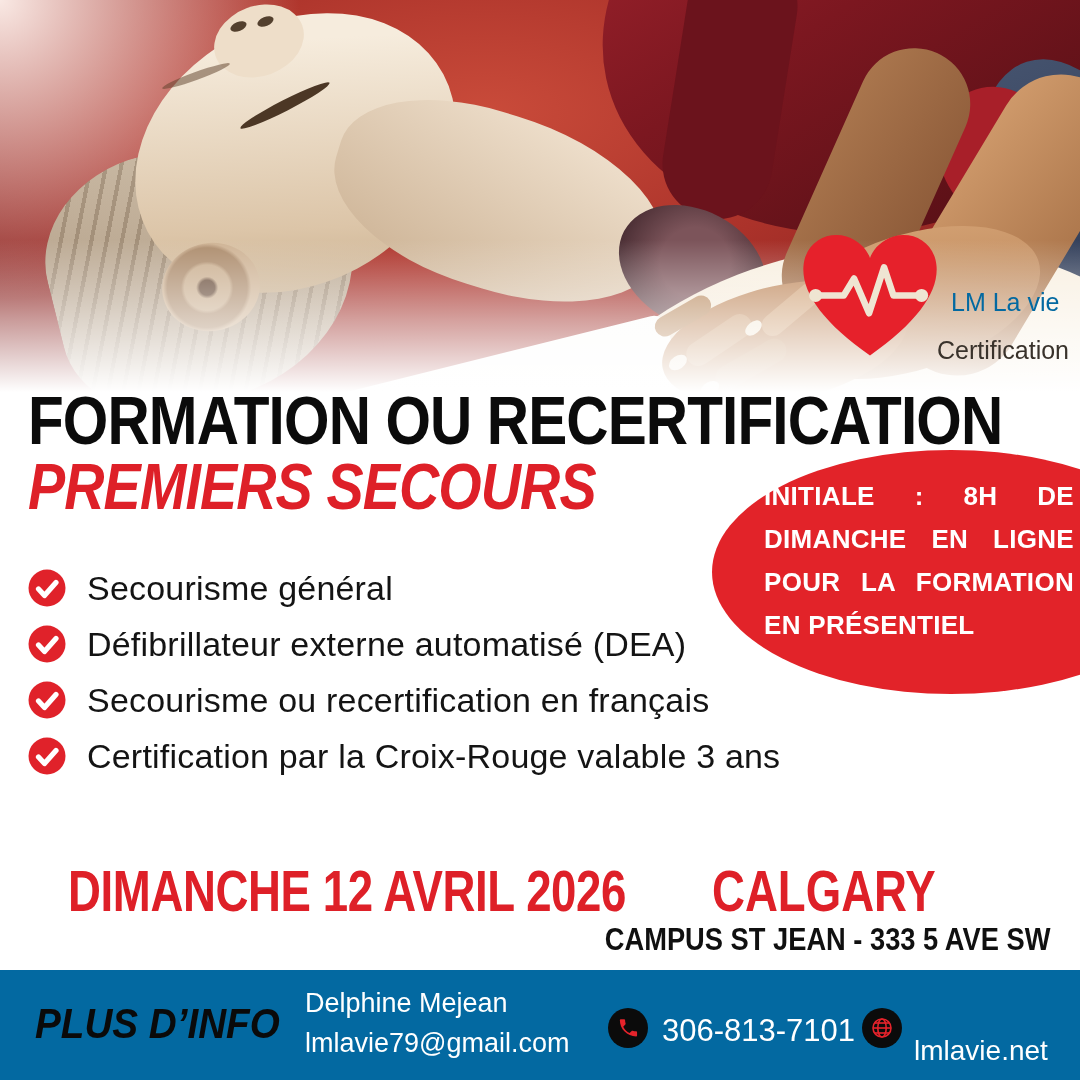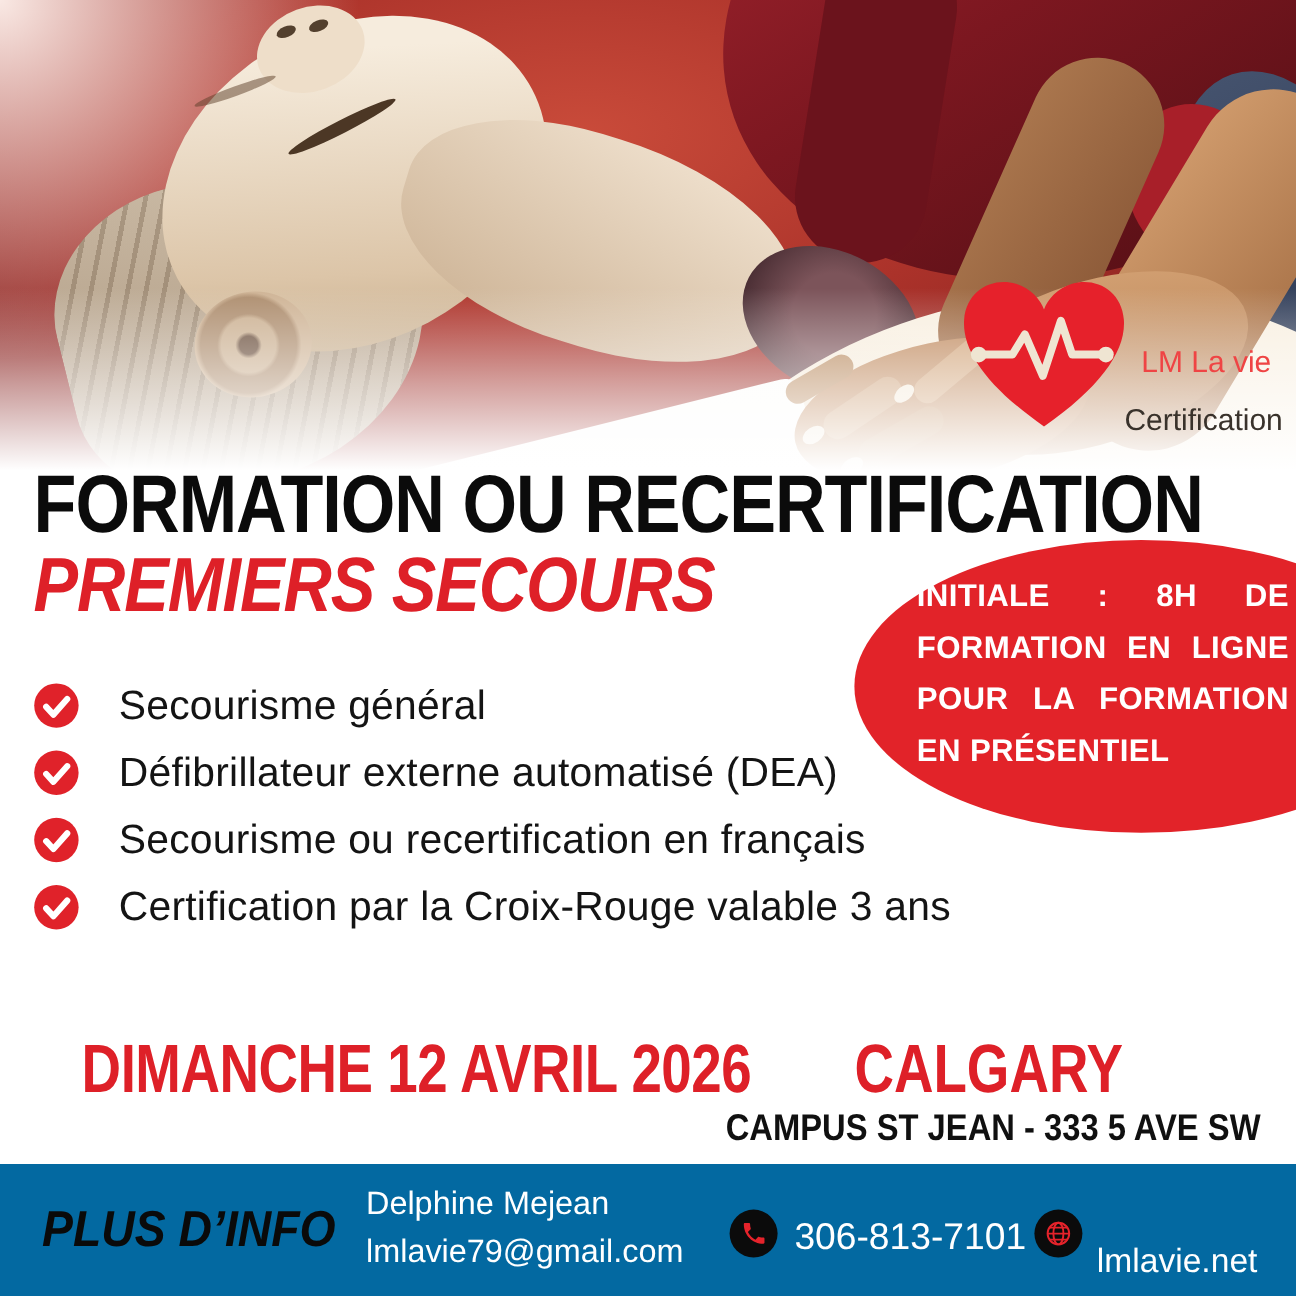--- a/index.html
+++ b/index.html
@@ -73,42 +73,42 @@
   .nail-2 { left:700px; top:382px; width:20px; height:13px; border-radius:50%;
     transform:rotate(-30deg); background:#efe3d3; }
   .nail-3 { left:744px; top:322px; width:19px; height:12px; border-radius:50%;
     transform:rotate(-40deg); background:#f4ead9; }
   .photo-fade { inset:0;
     background:linear-gradient(to bottom, rgba(255,255,255,0) 0 60%, rgba(255,255,255,.55) 80%, #fff 98%); }
 
   
   .logo { position:absolute; left:795px; top:222px; width:290px; height:155px; z-index:6; }
   .logo-heart { position:absolute; left:0; top:0; }
-  .logo-text-1 { position:absolute; left:156px; top:66px; font-size:25px; color:#ef4444; }
+  .logo-text-1 { position:absolute; left:156px; top:66px; font-size:25px; color:#0369a1; }
   .logo-text-2 { position:absolute; left:142px; top:114px; font-size:25px; color:#39322b; }
 
   
   .title { position:absolute; left:28px; top:381px; z-index:5; font-size:68px; font-weight:bold;
     letter-spacing:-1px; color:#0b0b0b; white-space:nowrap;
     transform:scaleX(.86); transform-origin:left center; }
   .subtitle { position:absolute; left:28px; top:450px; z-index:5; font-size:64px; font-weight:bold;
     font-style:italic; letter-spacing:-1px; color:#de2028; white-space:nowrap;
     transform:scaleX(.87); transform-origin:left center; }
 
   
   .bubble { position:absolute; left:712px; top:450px; width:478px; height:244px;
     background:#e22329; border-radius:50%; z-index:4; }
   .bubble-lines { position:absolute; left:52px; top:25px; width:310px; }
   .bubble-line { font-size:26px; font-weight:bold; color:#fff; line-height:43px;
     letter-spacing:.3px; text-align:justify; text-align-last:justify; white-space:nowrap; }
   .bubble-line.last { text-align-last:left; }
 
   
   .checklist { position:absolute; left:28px; top:560px; z-index:5; }
-  .check-row { display:flex; align-items:center; gap:33px; height:56px; }
+  .check-row { display:flex; align-items:center; gap:21px; height:56px; }
   .check-label { font-size:34px; font-weight:500; color:#141414; letter-spacing:.2px; white-space:nowrap; }
 
   
   .event-date { position:absolute; left:68px; top:858px; font-size:57px; font-weight:bold;
     letter-spacing:-.5px; color:#de2028; white-space:nowrap;
     transform:scaleX(.8); transform-origin:left center; z-index:5; }
   .event-city { position:absolute; left:712px; top:858px; font-size:57px; font-weight:bold;
     color:#de2028; white-space:nowrap; transform:scaleX(.8); transform-origin:left center; z-index:5; }
   .event-venue { position:absolute; right:30px; top:922px; font-size:31px; font-weight:bold;
     color:#101010; white-space:nowrap; transform:scaleX(.88); transform-origin:right center; z-index:5; }
@@ -174,21 +174,21 @@
     <span class="logo-text-1">LM La vie</span>
     <span class="logo-text-2">Certification</span>
   </div>
 
   <div class="title">FORMATION OU RECERTIFICATION</div>
   <div class="subtitle">PREMIERS SECOURS</div>
 
   <div class="bubble">
     <div class="bubble-lines">
       <div class="bubble-line">INITIALE : 8H DE</div>
-      <div class="bubble-line">FORMATION EN LIGNE</div>
+      <div class="bubble-line">DIMANCHE EN LIGNE</div>
       <div class="bubble-line">POUR LA FORMATION</div>
       <div class="bubble-line last">EN PRÉSENTIEL</div>
     </div>
   </div>
 
   <div class="checklist">
     <div class="check-row">
       <svg width="38" height="38" viewBox="0 0 38 38">
         <circle cx="19" cy="19" r="18.5" fill="#e0222a"></circle>
         <path d="M10.5 20 L16.5 26.5 L28 13.5" fill="none" stroke="#fff" stroke-width="5.2" stroke-linecap="round" stroke-linejoin="round"></path>

